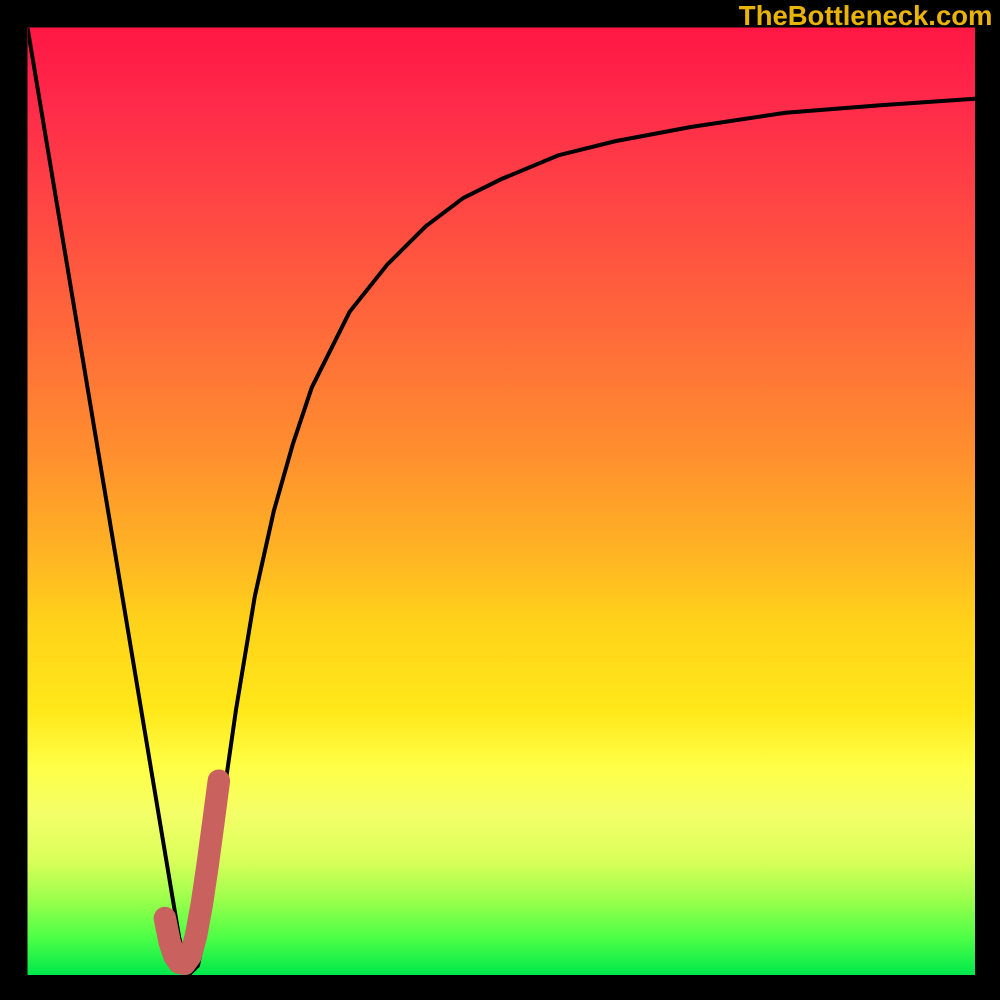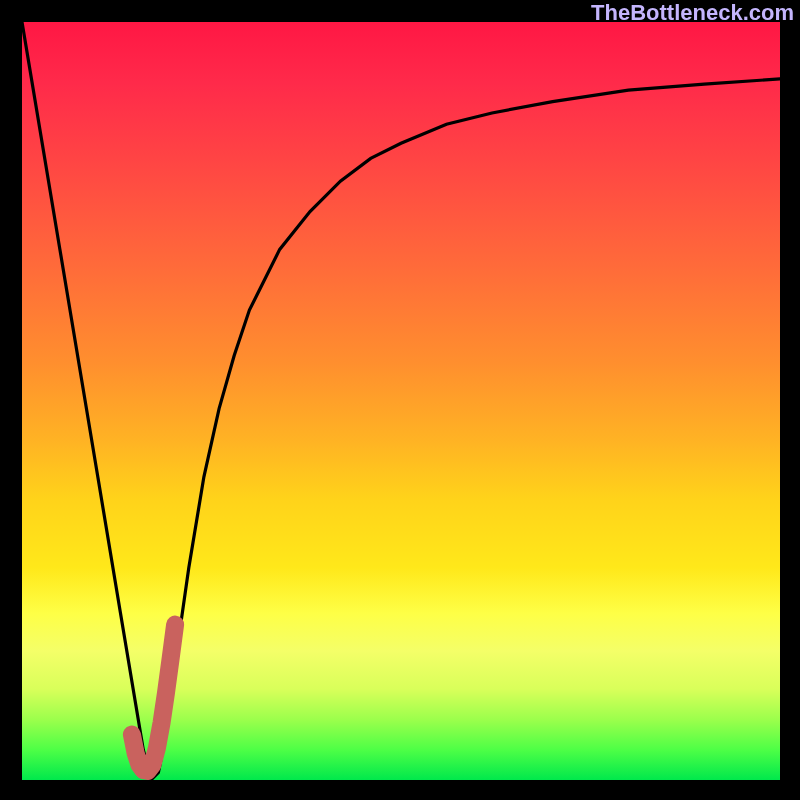--- a/index.html
+++ b/index.html
@@ -50,21 +50,21 @@
   .marker {
     position: absolute;
     inset: 0;
   }
   .watermark {
     position: absolute;
     top: 0;
     right: 6px;
     font-size: 22px;
     font-weight: 600;
-    color: #c4b5fd;
+    color: #eab308;
     user-select: none;
     margin-left: 12px;
   }
 </style>
 </head>
 <body>
 
 <div class="frame">
 
   <div class="plot">

